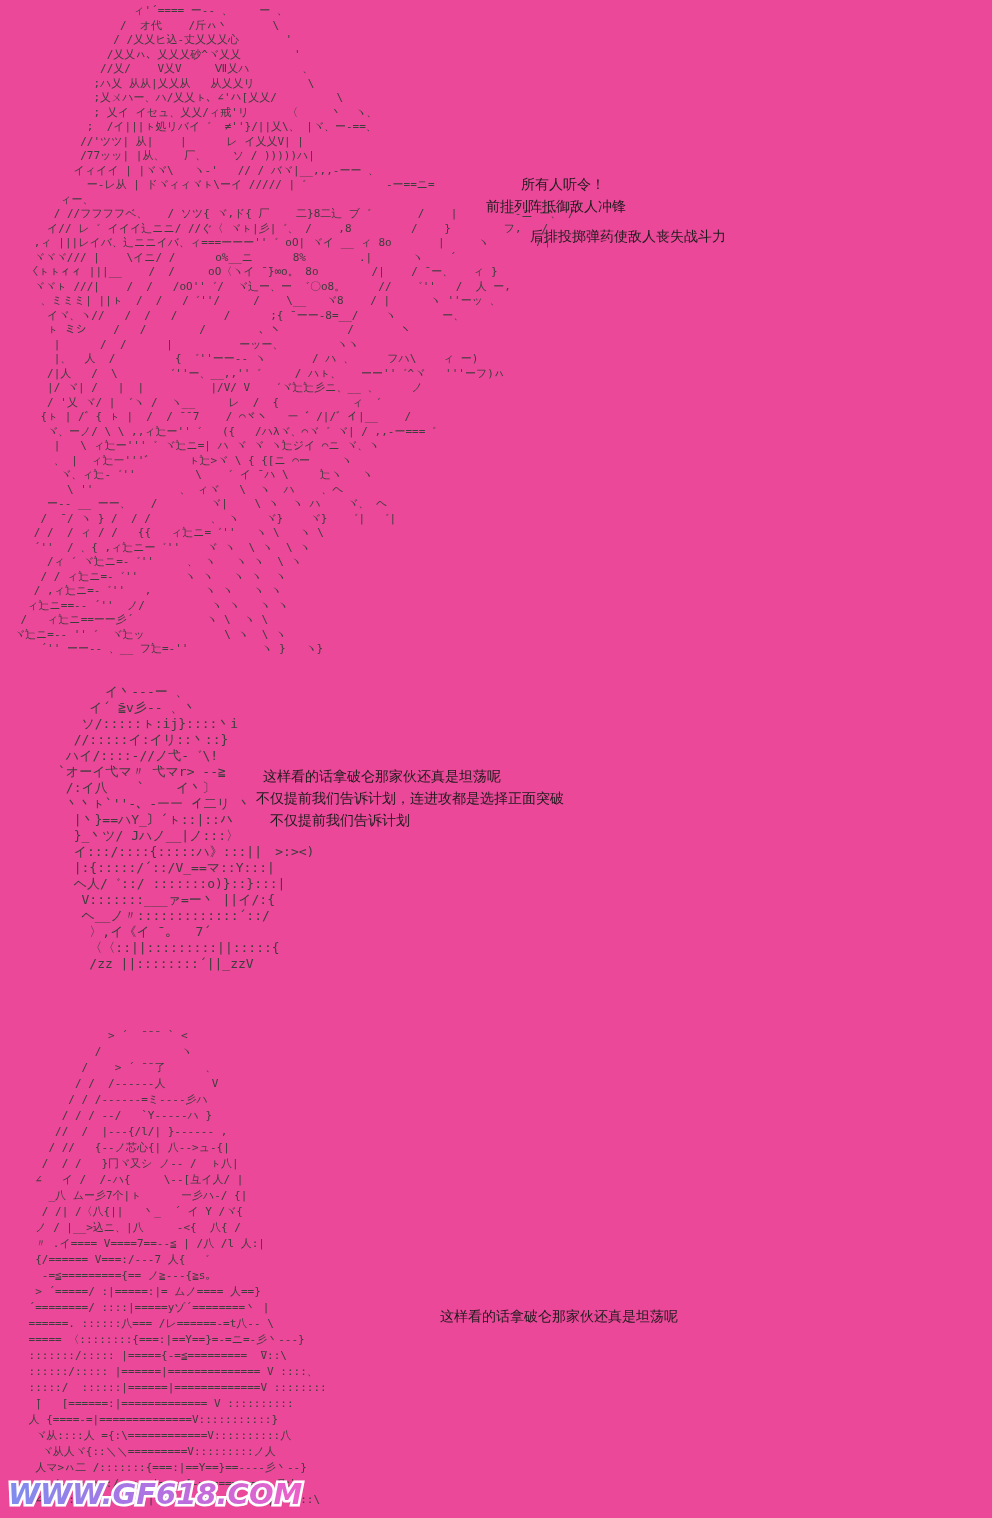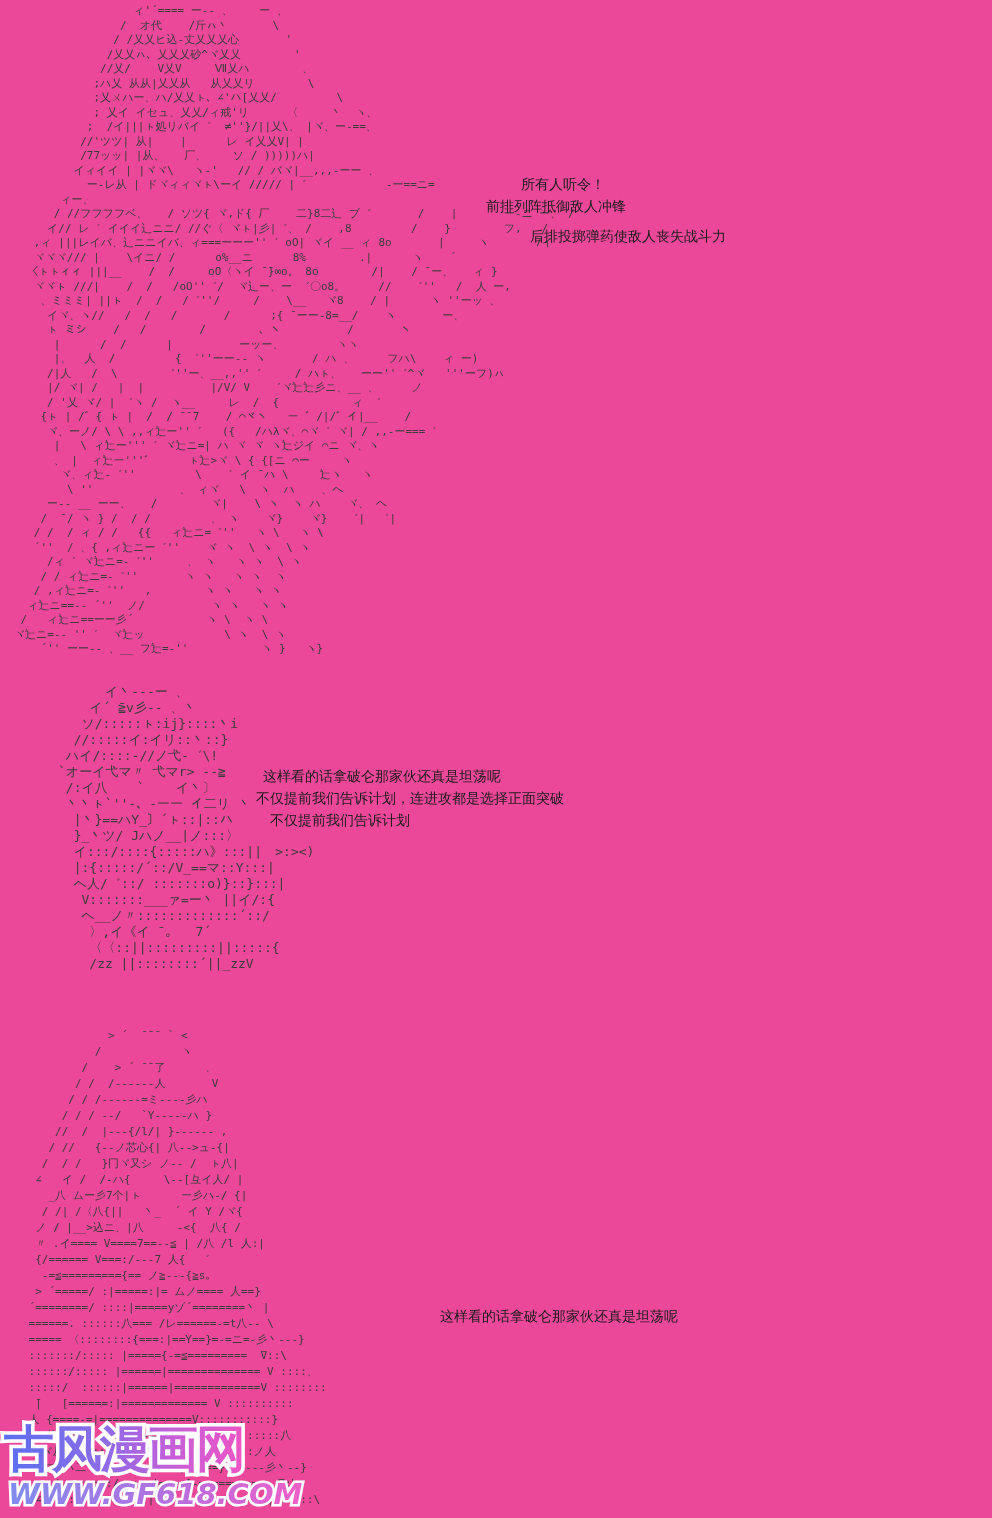--- a/index.html
+++ b/index.html
@@ -163,22 +163,18 @@
   <div class="dlg" style="left:521px; top:176px;">所有人听令！</div>
   <div class="dlg" style="left:486px; top:198px;">前排列阵抵御敌人冲锋</div>
   <div class="dlg" style="left:530px; top:228px;">后排投掷弹药使敌人丧失战斗力</div>
 
   <div class="dlg" style="left:263px; top:768px;">这样看的话拿破仑那家伙还真是坦荡呢</div>
   <div class="dlg" style="left:256px; top:790px;">不仅提前我们告诉计划，连进攻都是选择正面突破</div>
   <div class="dlg" style="left:270px; top:812px;">不仅提前我们告诉计划</div>
 
   <div class="dlg" style="left:440px; top:1308px;">这样看的话拿破仑那家伙还真是坦荡呢</div>
 
-  <div class="wm wm-name">
-    <span class="outline">古风漫画网</span>
-    <span class="fill">古风漫画网</span>
-  </div>
   <div class="wm wm-url">
     <span class="outline">WWW.GF618.COM</span>
     <span class="fill">WWW.GF618.COM</span>
   </div>
 
 </div>
 
 </body></html>

